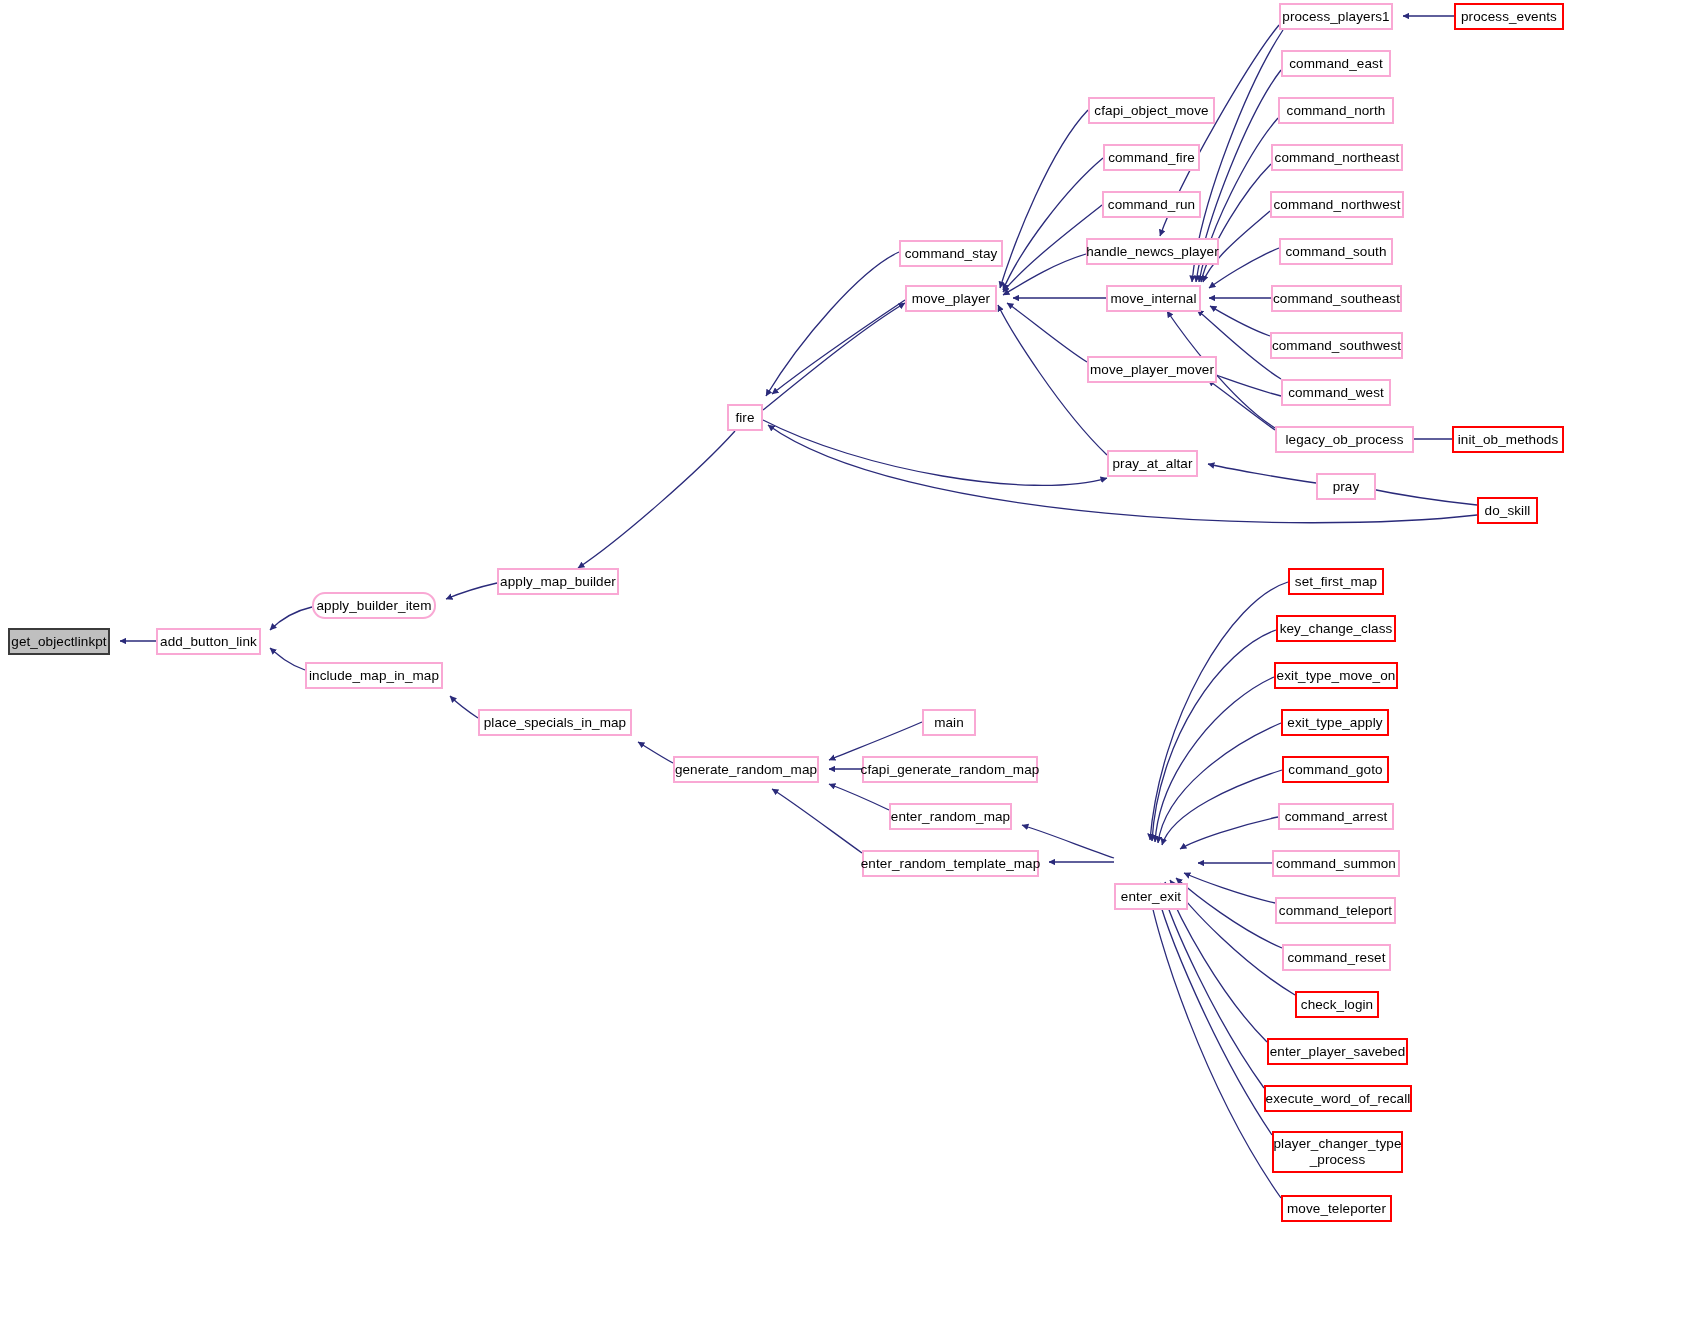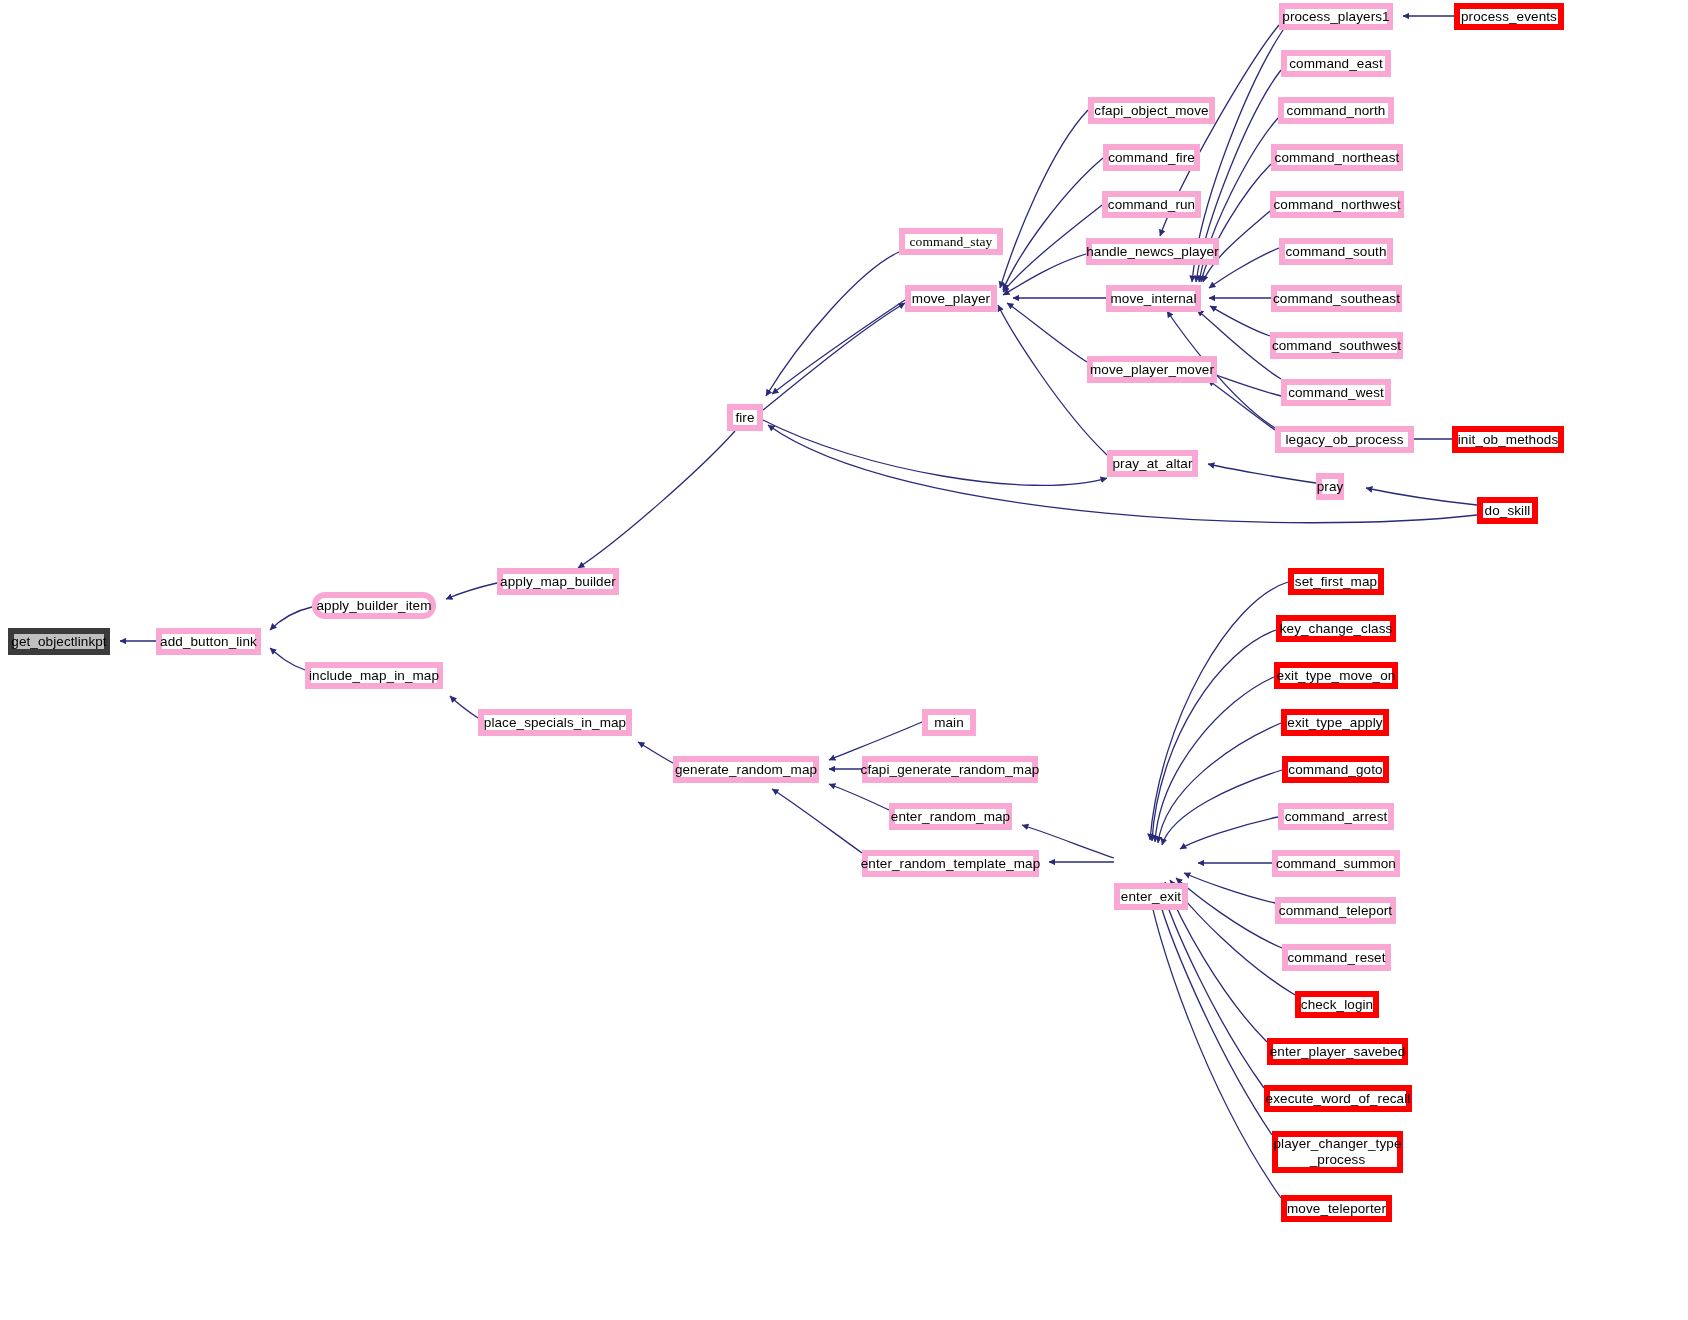--- a/index.html
+++ b/index.html
@@ -26,21 +26,21 @@
     position: absolute;
     box-sizing: border-box;
     display: flex;
     align-items: center;
     justify-content: center;
     text-align: center;
     font-size: 13.5px;
     line-height: 1.15;
     color: #000000;
     background: #ffffff;
-    border: 6px solid #f9a8d4;
+    border: 2px solid #f9a8d4;
     white-space: pre;
     letter-spacing: 0.1px;
   }
   .node.red {
     border-color: #ff0000;
   }
   .node.filled {
     background: #bfbfbf;
     border-color: #3b3b3b;
   }
@@ -123,40 +123,40 @@
       <div class="node" style="left: 312px; top: 592px; width: 124px; height: 27px; border-radius: 13px;"><span class="node-label">apply_builder_item</span></div>
       <div class="node" style="left: 305px; top: 662px; width: 138px; height: 27px;"><span class="node-label">include_map_in_map</span></div>
       <div class="node" style="left: 497px; top: 568px; width: 122px; height: 27px;"><span class="node-label">apply_map_builder</span></div>
       <div class="node" style="left: 478px; top: 709px; width: 154px; height: 27px;"><span class="node-label">place_specials_in_map</span></div>
       <div class="node" style="left: 727px; top: 404px; width: 36px; height: 27px;"><span class="node-label">fire</span></div>
       <div class="node" style="left: 673px; top: 756px; width: 146px; height: 27px;"><span class="node-label">generate_random_map</span></div>
       <div class="node" style="left: 922px; top: 709px; width: 54px; height: 27px;"><span class="node-label">main</span></div>
       <div class="node" style="left: 862px; top: 756px; width: 176px; height: 27px;"><span class="node-label">cfapi_generate_random_map</span></div>
       <div class="node" style="left: 889px; top: 803px; width: 123px; height: 27px;"><span class="node-label">enter_random_map</span></div>
       <div class="node" style="left: 862px; top: 850px; width: 177px; height: 27px;"><span class="node-label">enter_random_template_map</span></div>
-      <div class="node" style="left: 899px; top: 228px; width: 104px; height: 27px; font-family: Liberation Serif, serif;"><span class="node-label">command_stay</span></div>
+      <div class="node" style="left: 899px; top: 240px; width: 104px; height: 27px;"><span class="node-label">command_stay</span></div>
       <div class="node" style="left: 905px; top: 285px; width: 92px; height: 27px;"><span class="node-label">move_player</span></div>
       <div class="node" style="left: 1088px; top: 97px; width: 127px; height: 27px;"><span class="node-label">cfapi_object_move</span></div>
       <div class="node" style="left: 1103px; top: 144px; width: 97px; height: 27px;"><span class="node-label">command_fire</span></div>
       <div class="node" style="left: 1102px; top: 191px; width: 99px; height: 27px;"><span class="node-label">command_run</span></div>
       <div class="node" style="left: 1086px; top: 238px; width: 133px; height: 27px;"><span class="node-label">handle_newcs_player</span></div>
       <div class="node" style="left: 1106px; top: 285px; width: 95px; height: 27px;"><span class="node-label">move_internal</span></div>
       <div class="node" style="left: 1087px; top: 356px; width: 130px; height: 27px;"><span class="node-label">move_player_mover</span></div>
       <div class="node" style="left: 1107px; top: 450px; width: 91px; height: 27px;"><span class="node-label">pray_at_altar</span></div>
       <div class="node" style="left: 1279px; top: 3px; width: 114px; height: 27px;"><span class="node-label">process_players1</span></div>
       <div class="node" style="left: 1281px; top: 50px; width: 110px; height: 27px;"><span class="node-label">command_east</span></div>
       <div class="node" style="left: 1278px; top: 97px; width: 116px; height: 27px;"><span class="node-label">command_north</span></div>
       <div class="node" style="left: 1271px; top: 144px; width: 132px; height: 27px;"><span class="node-label">command_northeast</span></div>
       <div class="node" style="left: 1270px; top: 191px; width: 134px; height: 27px;"><span class="node-label">command_northwest</span></div>
       <div class="node" style="left: 1279px; top: 238px; width: 114px; height: 27px;"><span class="node-label">command_south</span></div>
       <div class="node" style="left: 1271px; top: 285px; width: 131px; height: 27px;"><span class="node-label">command_southeast</span></div>
       <div class="node" style="left: 1270px; top: 332px; width: 133px; height: 27px;"><span class="node-label">command_southwest</span></div>
       <div class="node" style="left: 1281px; top: 379px; width: 110px; height: 27px;"><span class="node-label">command_west</span></div>
       <div class="node" style="left: 1275px; top: 426px; width: 139px; height: 27px;"><span class="node-label">legacy_ob_process</span></div>
-      <div class="node" style="left: 1316px; top: 473px; width: 28px; height: 27px;"><span class="node-label">pray</span></div>
+      <div class="node" style="left: 1316px; top: 473px; width: 60px; height: 27px;"><span class="node-label">pray</span></div>
       <div class="node red" style="left: 1454px; top: 3px; width: 110px; height: 27px;"><span class="node-label">process_events</span></div>
       <div class="node red" style="left: 1452px; top: 426px; width: 112px; height: 27px;"><span class="node-label">init_ob_methods</span></div>
       <div class="node red" style="left: 1477px; top: 497px; width: 61px; height: 27px;"><span class="node-label">do_skill</span></div>
       <div class="node" style="left: 1114px; top: 850px; width: 74px; height: 27px; margin-top: 33px;"><span class="node-label">enter_exit</span></div>
       <div class="node red" style="left: 1288px; top: 568px; width: 96px; height: 27px;"><span class="node-label">set_first_map</span></div>
       <div class="node red" style="left: 1276px; top: 615px; width: 120px; height: 27px;"><span class="node-label">key_change_class</span></div>
       <div class="node red" style="left: 1274px; top: 662px; width: 124px; height: 27px;"><span class="node-label">exit_type_move_on</span></div>
       <div class="node red" style="left: 1281px; top: 709px; width: 108px; height: 27px;"><span class="node-label">exit_type_apply</span></div>
       <div class="node red" style="left: 1282px; top: 756px; width: 107px; height: 27px;"><span class="node-label">command_goto</span></div>
       <div class="node" style="left: 1278px; top: 803px; width: 116px; height: 27px;"><span class="node-label">command_arrest</span></div>

